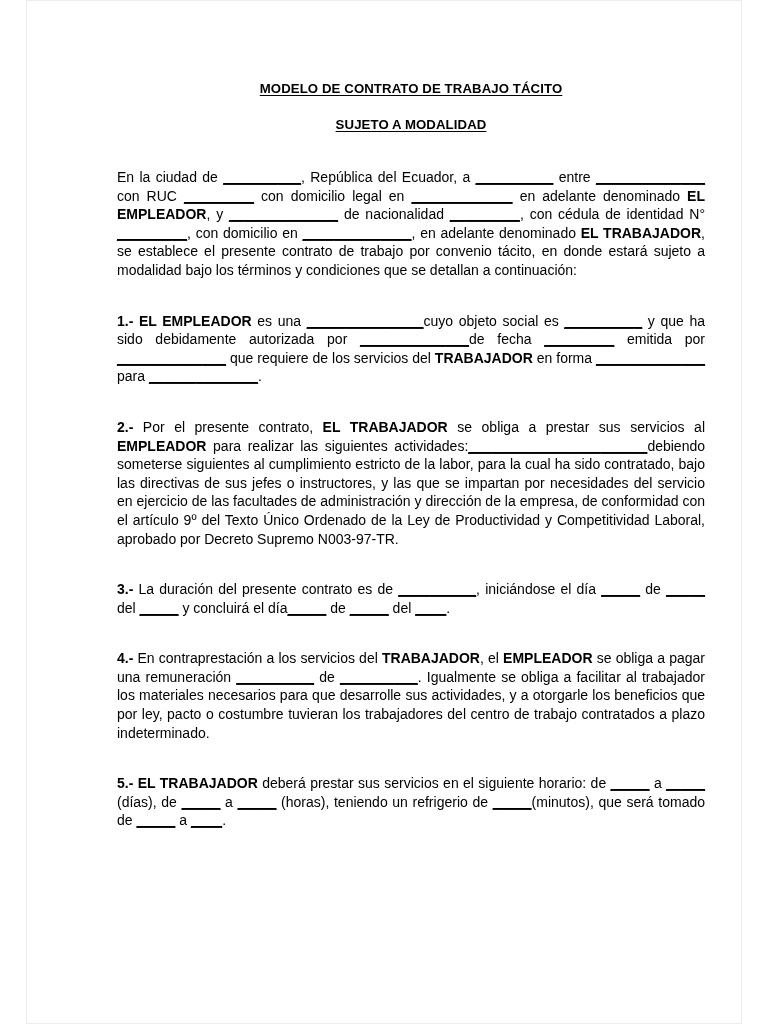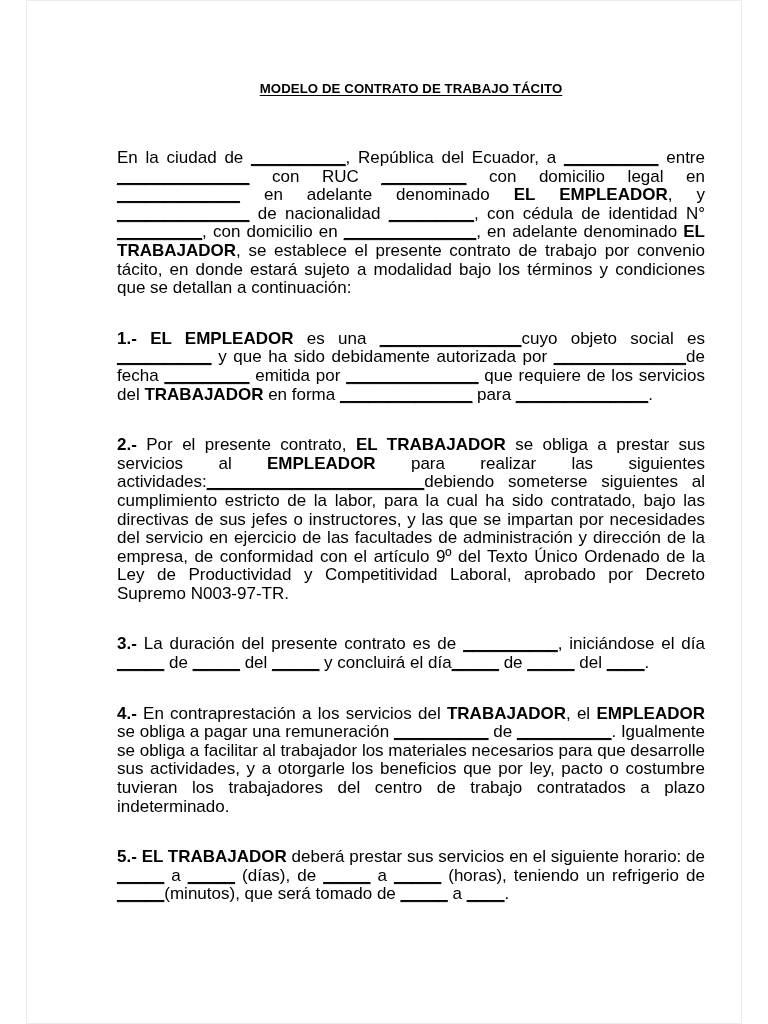--- a/index.html
+++ b/index.html
@@ -42,21 +42,21 @@
   }
   .title-gap {
     height: 17px;
   }
   .pre-body-gap {
     height: 34px;
   }
   .para {
     text-align: justify;
     text-justify: inter-word;
-    font-size: 17px;
+    font-size: 14px;
     line-height: 18.6px;
     margin: 0 0 0 0;
     hyphens: none;
   }
   .para-gap {
     height: 32px;
   }
   .b {
     font-weight: bold;
   }
@@ -76,20 +76,23 @@
 </head>
 <body>
 
 <div id="page">
   <div id="content">
 
     <div class="doc-title">
       <span class="ul">MODELO DE CONTRATO DE TRABAJO TÁCITO</span>
     </div>
     <div class="title-gap"></div>
+    <div class="doc-title">
+      <span class="ul">SUJETO A MODALIDAD</span>
+    </div>
 
     <div class="pre-body-gap"></div>
 
     <p class="para"><span>En la ciudad de </span><span class="blank">__________</span><span>, República del Ecuador, a </span><span class="blank">__________</span><span> entre </span><span class="blank">______________</span><span> con RUC </span><span class="blank">_________</span><span> con domicilio legal en </span><span class="blank">_____________</span><span> en adelante denominado </span><span class="b">EL EMPLEADOR</span><span>, y </span><span class="blank">______________</span><span> de nacionalidad </span><span class="blank">_________</span><span>, con cédula de identidad N° </span><span class="blank">_________</span><span>, con domicilio en </span><span class="blank">______________</span><span>, en adelante denominado </span><span class="b">EL TRABAJADOR</span><span>, se establece el presente contrato de trabajo por convenio tácito, en donde estará sujeto a modalidad bajo los términos y condiciones que se detallan a continuación:</span></p>
 
     <div class="para-gap"></div>
 
     <p class="para"><span class="b">1.- </span><span class="b">EL EMPLEADOR</span><span> es una </span><span class="blank">_______________</span><span>cuyo objeto social es </span><span class="blank">__________</span><span> y que ha sido debidamente autorizada por </span><span class="blank">______________</span><span>de fecha </span><span class="blank">_________</span><span> emitida por </span><span class="blank">______________</span><span> que requiere de los servicios del </span><span class="b">TRABAJADOR</span><span> en forma </span><span class="blank">______________</span><span> para </span><span class="blank">______________</span><span>.</span></p>
 
     <div class="para-gap"></div>

